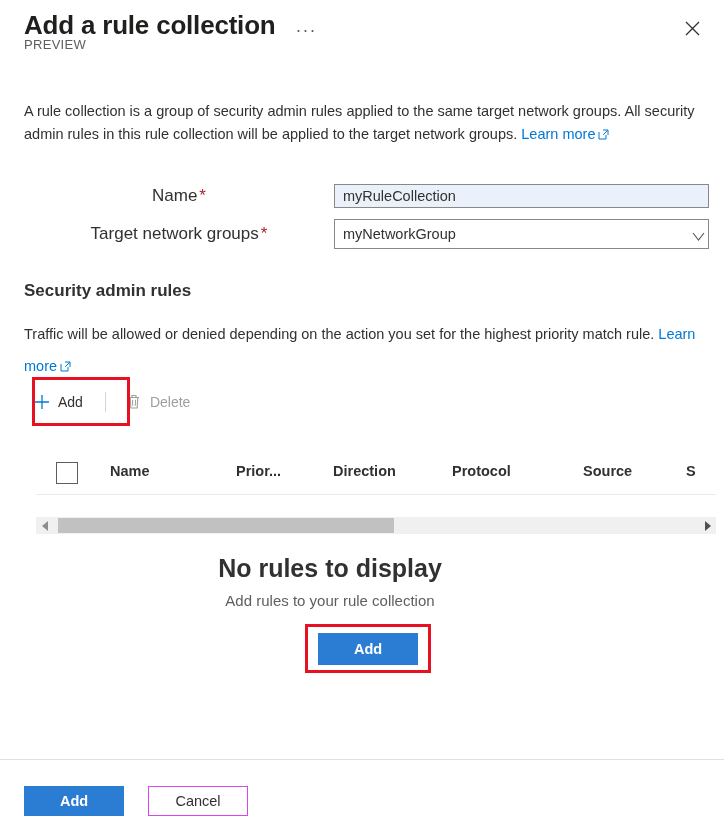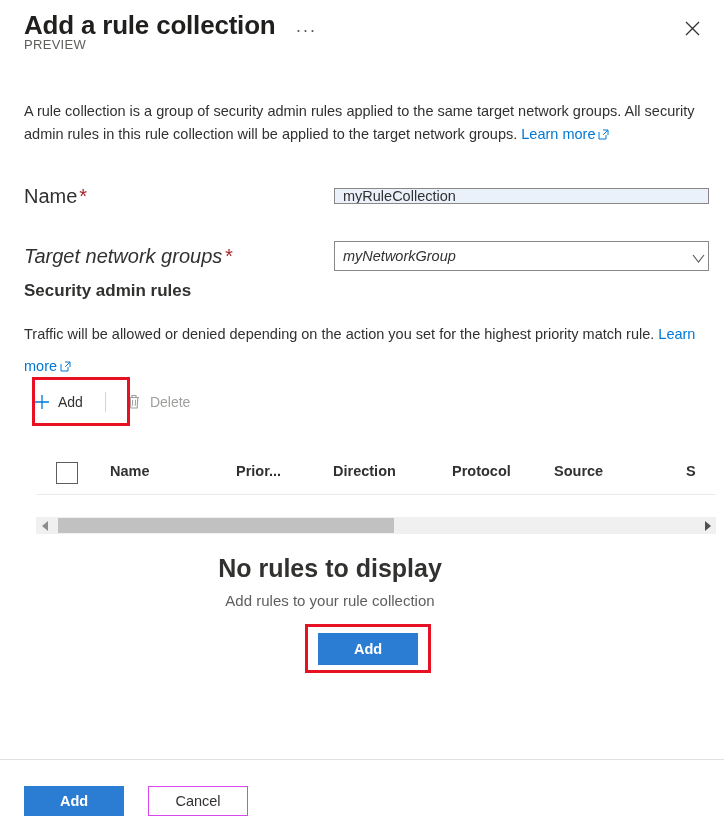--- a/index.html
+++ b/index.html
@@ -94,34 +94,35 @@
   
   .field-row {
     position: absolute;
     left: 24px;
     width: 690px;
     height: 30px;
     display: flex;
     align-items: center;
   }
   .field-row.name-row { top: 181px; }
-  .field-row.target-row { top: 241px; font-style: italic; }
+  .field-row.target-row { top: 219px; }
   .field-label {
     width: 310px;
-    font-size: 20px;
+    font-size: 17px;
     color: #323130;
     flex: 0 0 310px;
+    text-align: center;
   }
   .req-star {
     color: #a4262c;
     margin-left: 2px;
   }
   .text-input {
     width: 375px;
-    height: 16px;
+    height: 24px;
     box-sizing: border-box;
     border: 1px solid #8a8886;
     background: #eaf1fb;
     font-family: "Liberation Sans", sans-serif;
     font-size: 14.5px;
     color: #323130;
     padding: 0 8px;
     outline: none;
   }
   .select-wrap {
@@ -449,21 +450,21 @@
 </div>
 <div class="highlight-box" id="hl-toolbar-add"></div>
 
 <div class="grid">
   <div class="grid-head">
     <div class="grid-check"></div>
     <div class="col-head" style="left:74px">Name</div>
     <div class="col-head" style="left:200px">Prior...</div>
     <div class="col-head" style="left:297px">Direction</div>
     <div class="col-head" style="left:416px">Protocol</div>
-    <div class="col-head" style="left:518px">Source</div>
+    <div class="col-head" style="left:547px">Source</div>
     <div class="col-head" style="left:650px">S</div>
   </div>
 </div>
 
 <div class="hscroll">
   <div class="hscroll-arrow">
     <span class="tri tri-left"></span>
   </div>
   <div class="hscroll-track">
     <div class="hscroll-thumb"></div>

